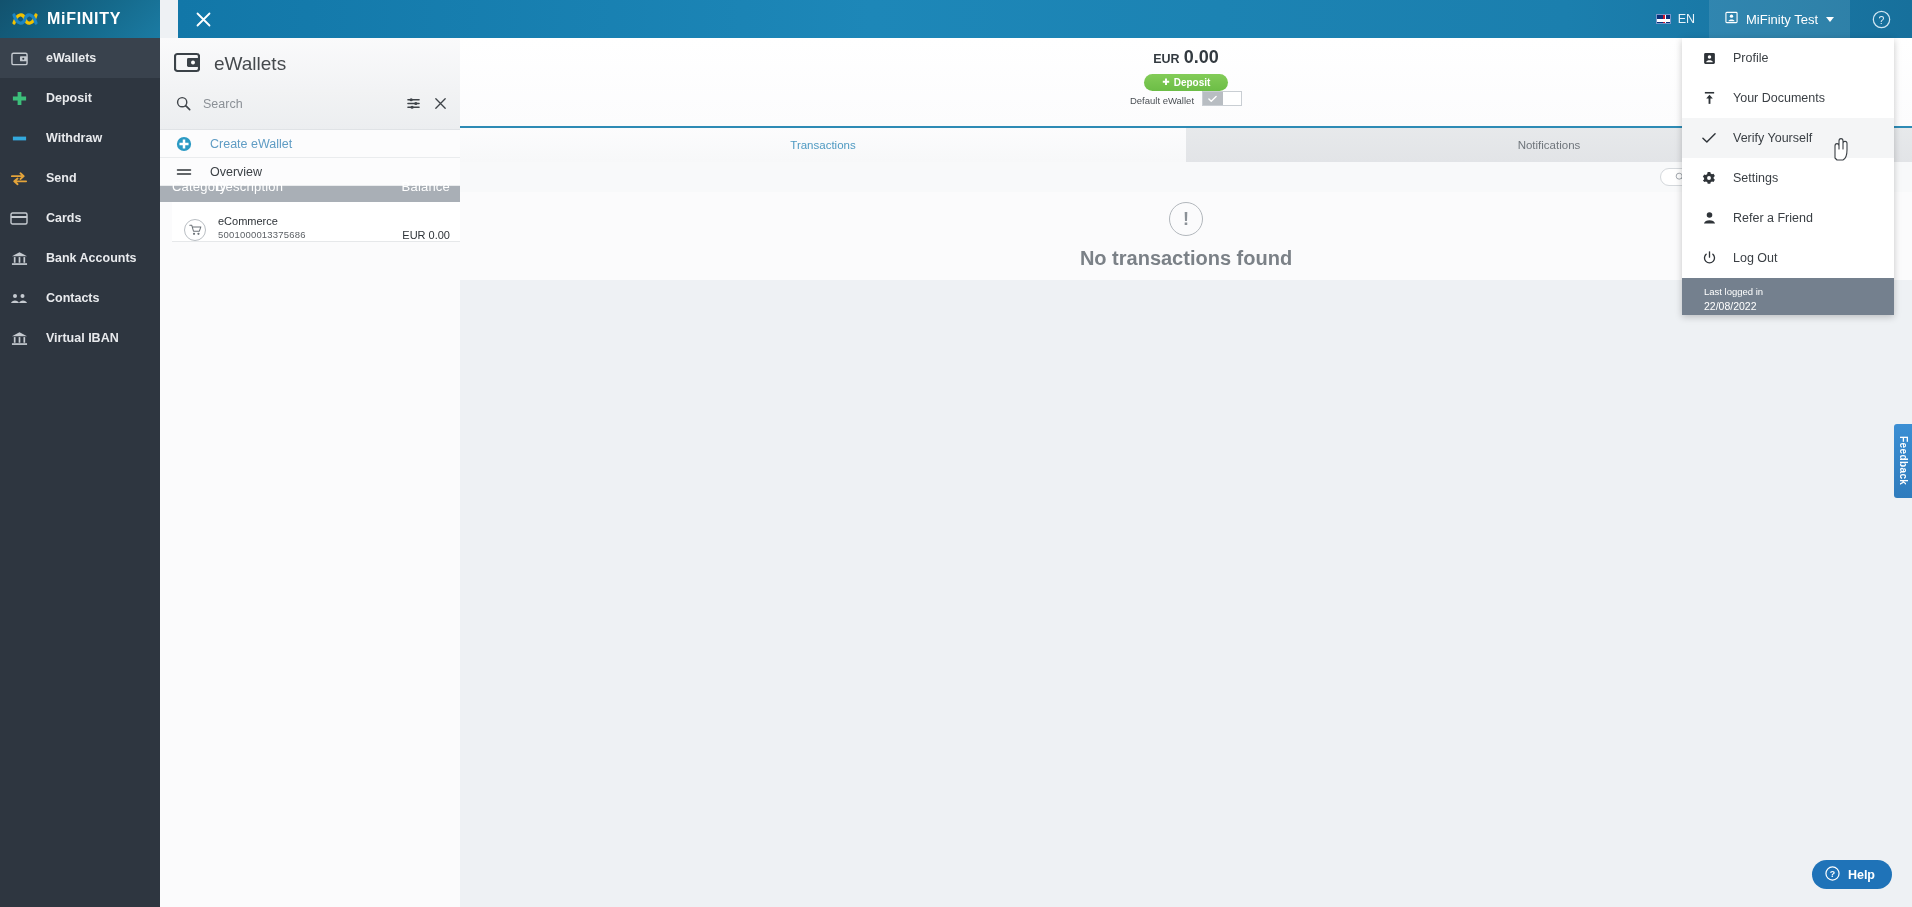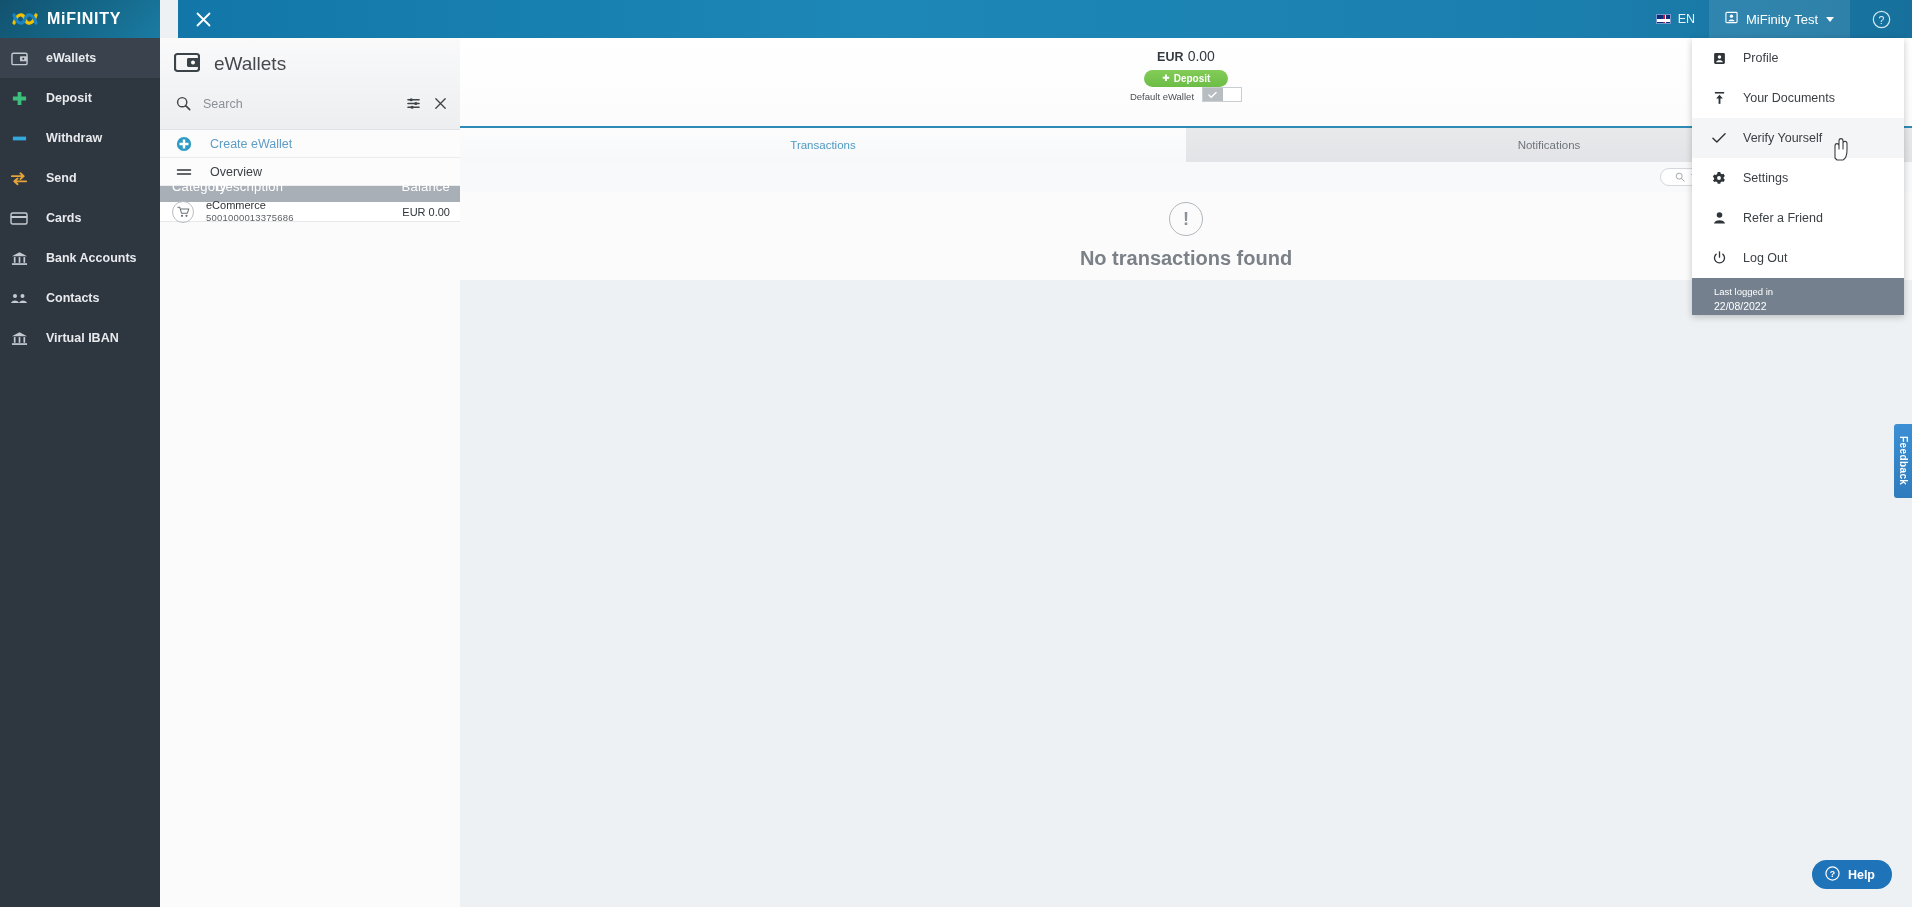--- a/index.html
+++ b/index.html
@@ -114,22 +114,22 @@
   .lbl-link { color: #5f9cc4; }
   .lbl-plain { color: #3c4146; }
   .list-header {
     height: 16px; background: #a9afb6; display: flex; align-items: center;
     padding: 0 10px 16px 12px; color: #ffffff; font-size: 13px; letter-spacing: .2px;
   }
   .list-header .c1 { width: 44px; }
   .list-header .c2 { flex: 1; }
   .list-header .c3 { text-align: right; }
   .wallet-row {
-    height: 20px; display: flex; align-items: center; padding: 0 10px 0 12px;
-    border-bottom: 1px solid #e6e8ea; background: #ffffff; cursor: pointer;
+    height: 40px; display: flex; align-items: flex-end; padding: 0 10px 0 12px;
+    border-bottom: 1px solid #e6e8ea; background: #ffffff; cursor: pointer; margin-left: 12px;
   }
   .wallet-avatar {
     width: 22px; height: 22px; border-radius: 50%; border: 1px solid #b9bec3;
     display: flex; align-items: center; justify-content: center; flex: none; margin-right: 12px;
   }
   .wallet-info { flex: 1; line-height: 1.25; }
   .wallet-title { font-size: 11px; color: #2e3338; }
   .wallet-sub { font-size: 9.5px; color: #5d6166; letter-spacing: .2px; }
   .wallet-balance { font-size: 11px; color: #2e3338; }
 
@@ -139,21 +139,21 @@
     background: #eef1f4; z-index: 10;
   }
   .summary {
     height: 90px;
     background: linear-gradient(180deg, #ffffff 0%, #fcfcfd 100%);
     border-bottom: 2px solid #2e8bb5;
     display: flex; flex-direction: column; align-items: center; padding-top: 9px;
   }
   .balance-line { font-size: 15px; color: #333a40; }
   .balance-line .cur { font-size: 12.5px; font-weight: bold; }
-  .balance-line .amt { font-size: 14px; font-weight: normal; }
+  .balance-line .amt { font-size: 18px; font-weight: bold; }
   .deposit-btn {
     margin-top: 6px; width: 84px; height: 17px; border-radius: 10px;
     background: linear-gradient(180deg,#83cc58 0%, #6cbd46 100%);
     color: #ffffff; font-size: 10px; font-weight: bold;
     display: flex; align-items: center; justify-content: center; gap: 4px;
     border: none; cursor: pointer; font-family: "Liberation Sans", sans-serif;
   }
   .default-row { margin-top: 0; display: flex; align-items: flex-end; gap: 8px; }
   .default-label { font-size: 9.5px; color: #4a4f54; }
   .toggle {
@@ -201,21 +201,21 @@
     width: 34px; height: 34px; border-radius: 50%; border: 1.5px solid #b2b7bc;
     display: flex; align-items: center; justify-content: center;
     color: #8b9197; font-size: 18px; font-weight: bold; line-height: 1;
   }
   .empty-text {
     margin-top: 11px; font-size: 20px; color: #7b8187; font-weight: bold;
   }
 
   
   .dropdown {
-    position: absolute; top: 38px; right: 8px; width: 212px;
+    position: absolute; top: 38px; right: 18px; width: 212px;
     background: #ffffff; z-index: 70;
     box-shadow: 0 2px 7px rgba(0,0,0,0.22);
   }
   .dd-item {
     height: 40px; display: flex; align-items: center; gap: 17px; padding-left: 20px;
     font-size: 12.5px; color: #3a3f44; cursor: pointer;
   }
   .dd-item.hover { background: #f4f5f6; }
   .dd-icon { width: 14px; display: flex; align-items: center; justify-content: center; flex: none; }
   .dd-footer {

